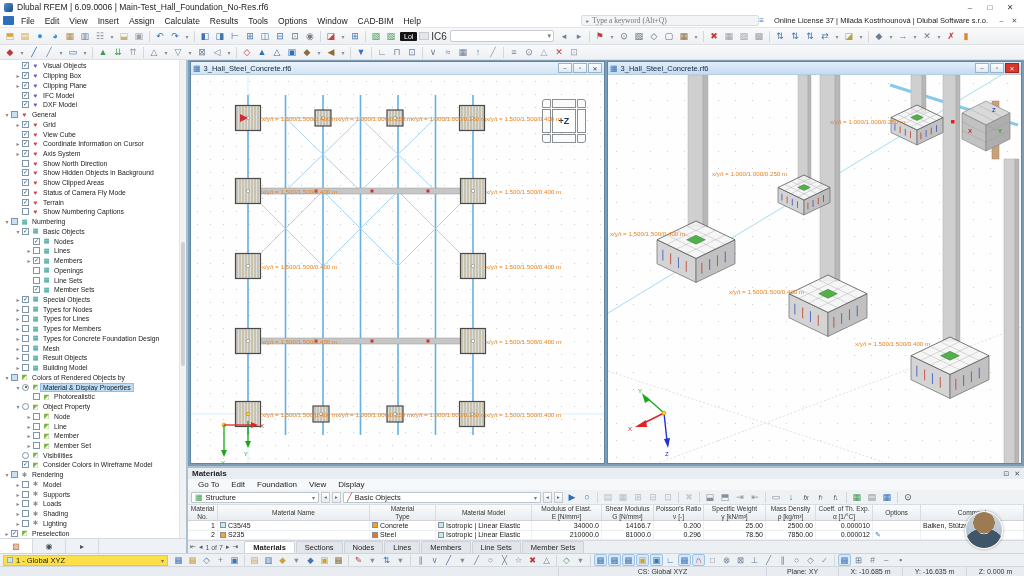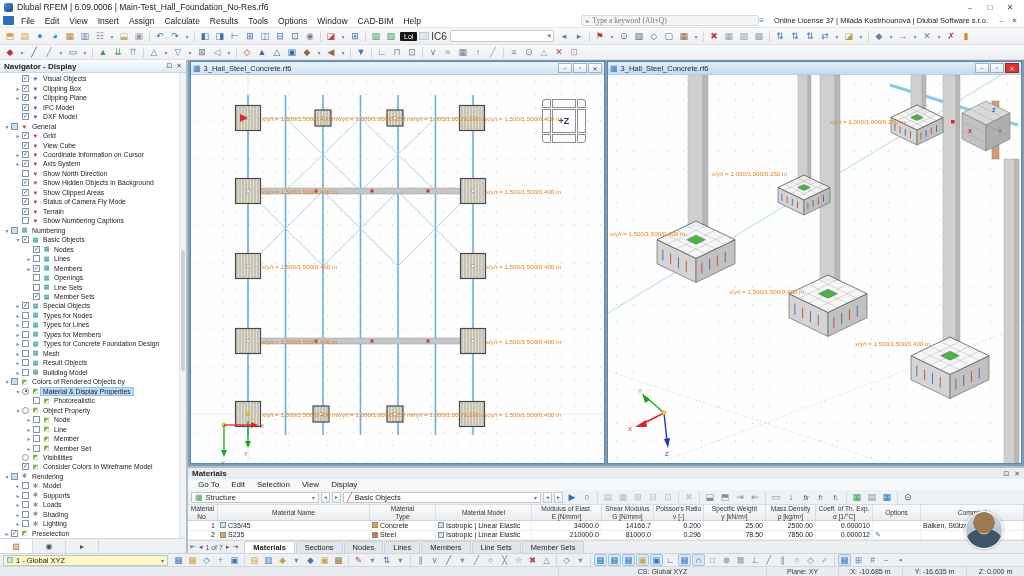--- a/index.html
+++ b/index.html
@@ -87,21 +87,21 @@
 .mrow{display:flex;height:9.5px;font-size:7px;border-bottom:1px solid #eceff2;align-items:stretch}
 .mcell{border-right:1px solid #eef0f3;padding:0 2px;white-space:nowrap;overflow:hidden;display:flex;align-items:center}
 .mcell.num{justify-content:flex-end}
 .sw{width:6px;height:6px;border:1px solid #8a8f94;margin-right:2px;flex:0 0 6px}
 .m-tabs{height:13px;display:flex;align-items:flex-end;background:#edf0f3;border-top:1px solid #d4dae0;font-size:7px;padding:0 2px}
 .pgr{display:flex;align-items:center;gap:3px;color:#556;margin-right:6px;height:100%}
 .mtab{padding:0 8px;height:12px;display:flex;align-items:center;border:1px solid #ccd2d8;border-bottom:none;background:#e2e6ea;margin-right:1px;font-size:7.5px;border-radius:2px 2px 0 0}
 .mtab.active{background:#fff;font-weight:bold}
 
 .csrow{height:13px;display:flex;align-items:center;background:#eef1f4;border-top:1px solid #cfd5db;padding:0 3px;gap:1px}
-.combo-cs{width:165px;height:11px;border:1px solid #bcc4cc;background:#fef9c3;display:flex;align-items:center;font-size:7.5px;padding:0 3px;gap:3px;margin-right:3px}
+.combo-cs{width:165px;height:11px;border:1px solid #bcc4cc;background:#fde047;display:flex;align-items:center;font-size:7.5px;padding:0 3px;gap:3px;margin-right:3px}
 .cs-sw{width:6px;height:6px;background:#bfe9f2;border:1px solid #9ab;flex:0 0 6px}
 .csrow .ic{width:13px;height:12px;font-size:8.5px}
 .statusbar{height:10px;display:flex;align-items:stretch;background:#e9edf1;border-top:1px solid #d3d8de;font-size:7px;color:#333}
 .sseg{border-left:1px solid #d3d8de;display:flex;align-items:center;justify-content:center;padding:0 3px;white-space:nowrap}
 .sseg.fill{flex:1;border-left:none}
 
 .avatar{position:absolute;right:21px;top:511px;width:38px;height:38px;border-radius:50%;z-index:6;border:1px solid #fff;box-shadow:0 0 3px rgba(0,0,0,.35);background:
  radial-gradient(circle at 50% 30%,#9c7b52 0 34%,transparent 35%),
  radial-gradient(circle at 50% 42%,#edc9a4 0 26%,transparent 27%),
  radial-gradient(circle at 50% 108%,#3e5668 0 52%,transparent 53%),
@@ -270,27 +270,20 @@
         <span class="ic" style="color: rgb(106, 127, 155);">⊙</span>
         <span class="ic" style="color: rgb(154, 160, 166);">△</span>
         <span class="ic" style="color: rgb(194, 59, 59);">✕</span>
         <span class="ic" style="color: rgb(154, 160, 166);">⊡</span>
       </span>
   </div>
 
   <div class="main">
 
     <div class="nav">
-      <div class="nav-head">
-        <span>Navigator - Display</span>
-        <span class="hb">
-          <span>⊡</span>
-          <span>✕</span>
-        </span>
-      </div>
       <div class="nav-tree" id="navtree">
           <div class="trow" style="padding-left: 13px;">
             <span class="texp"></span>
             <span class="tcb">✓</span>
             <span class="tico" style="color: rgb(107, 91, 208);">♥</span>
             <span class="tlabel">Visual Objects</span>
           </div>
           <div class="trow" style="padding-left: 13px;">
             <span class="texp">▸</span>
             <span class="tcb">✓</span>
@@ -874,21 +867,21 @@
         <div class="m-title">
           <span>Materials</span>
           <span class="hb">
             <span>⊡</span>
             <span>✕</span>
           </span>
         </div>
         <div class="m-menu" id="mmenu">
             <span>Go To</span>
             <span>Edit</span>
-            <span>Selection</span>
+            <span>Foundation</span>
             <span>View</span>
             <span>Display</span>
           </div>
         <div class="m-tools">
           <span class="combo cb1">
             <span style="color:#3f9a4d;font-size:8px">▦</span>
             <span class="cv">Structure</span>
             <span class="dn">▾</span>
           </span>
           <span class="nbt">◂</span>

